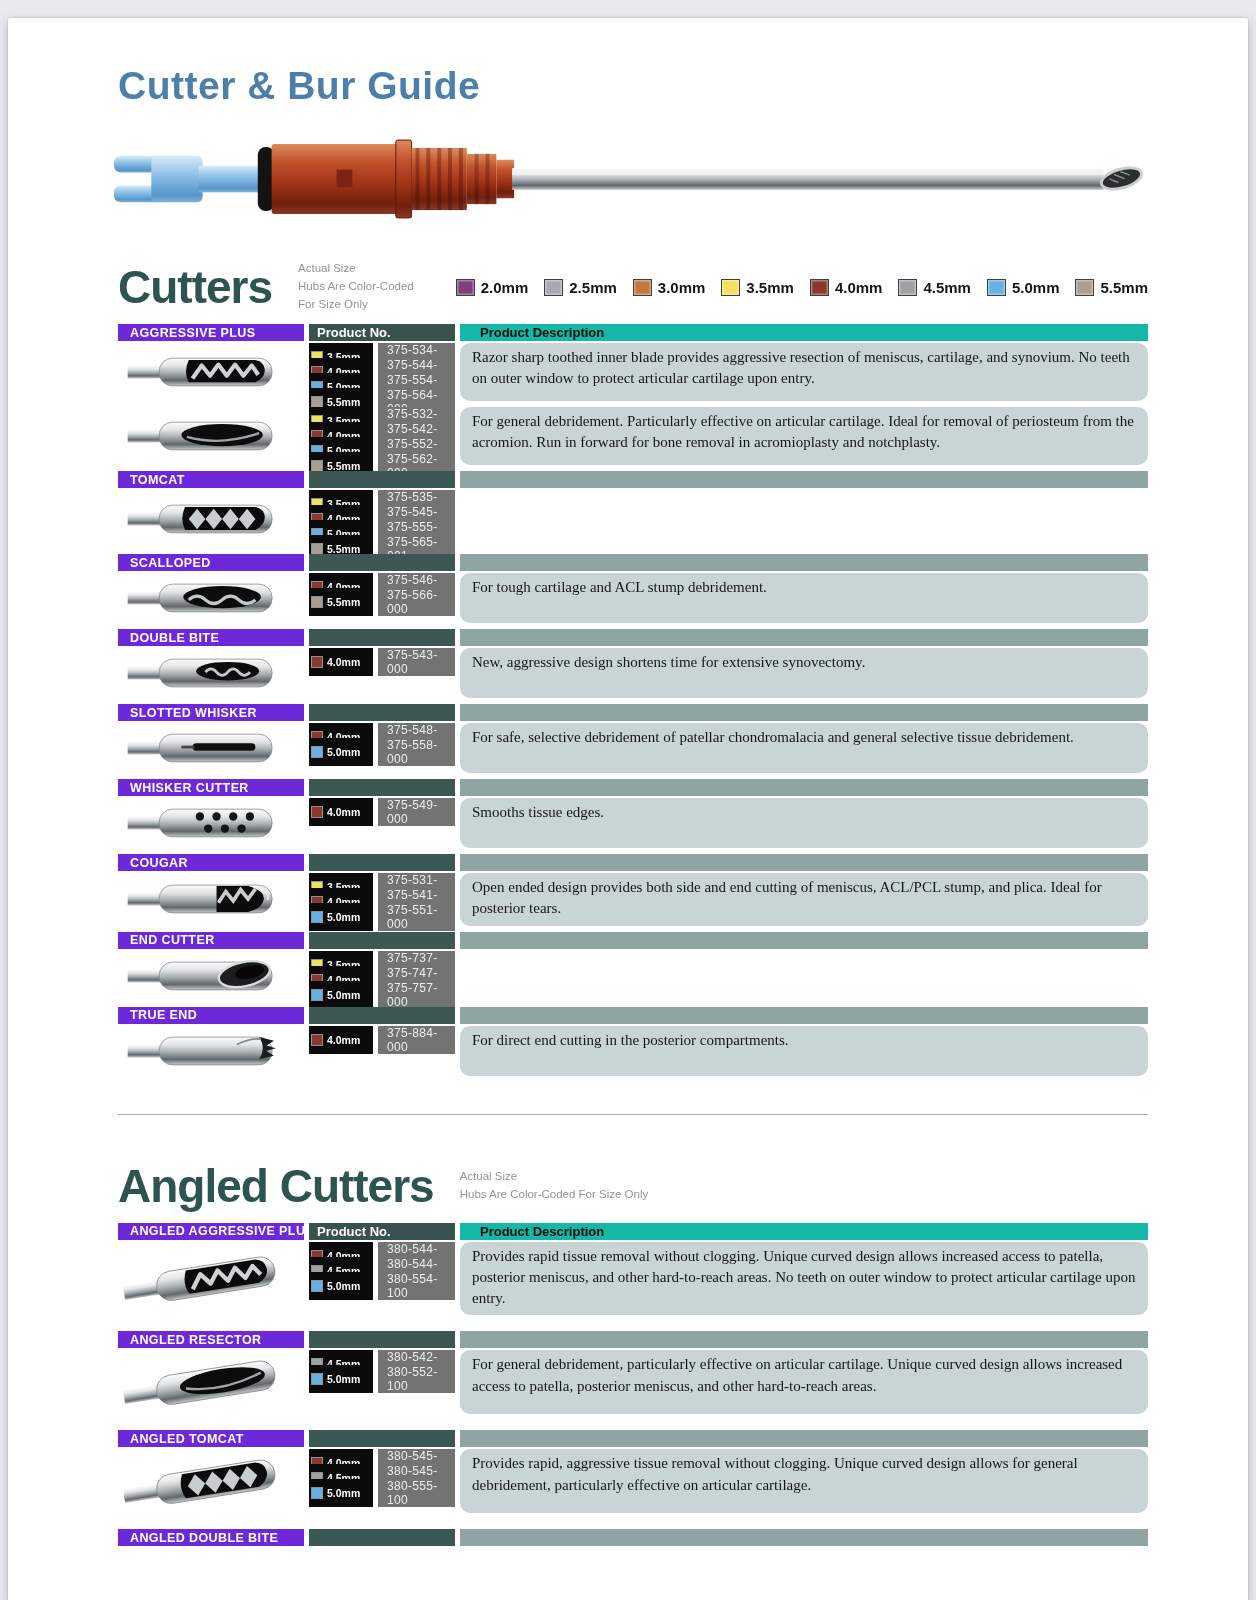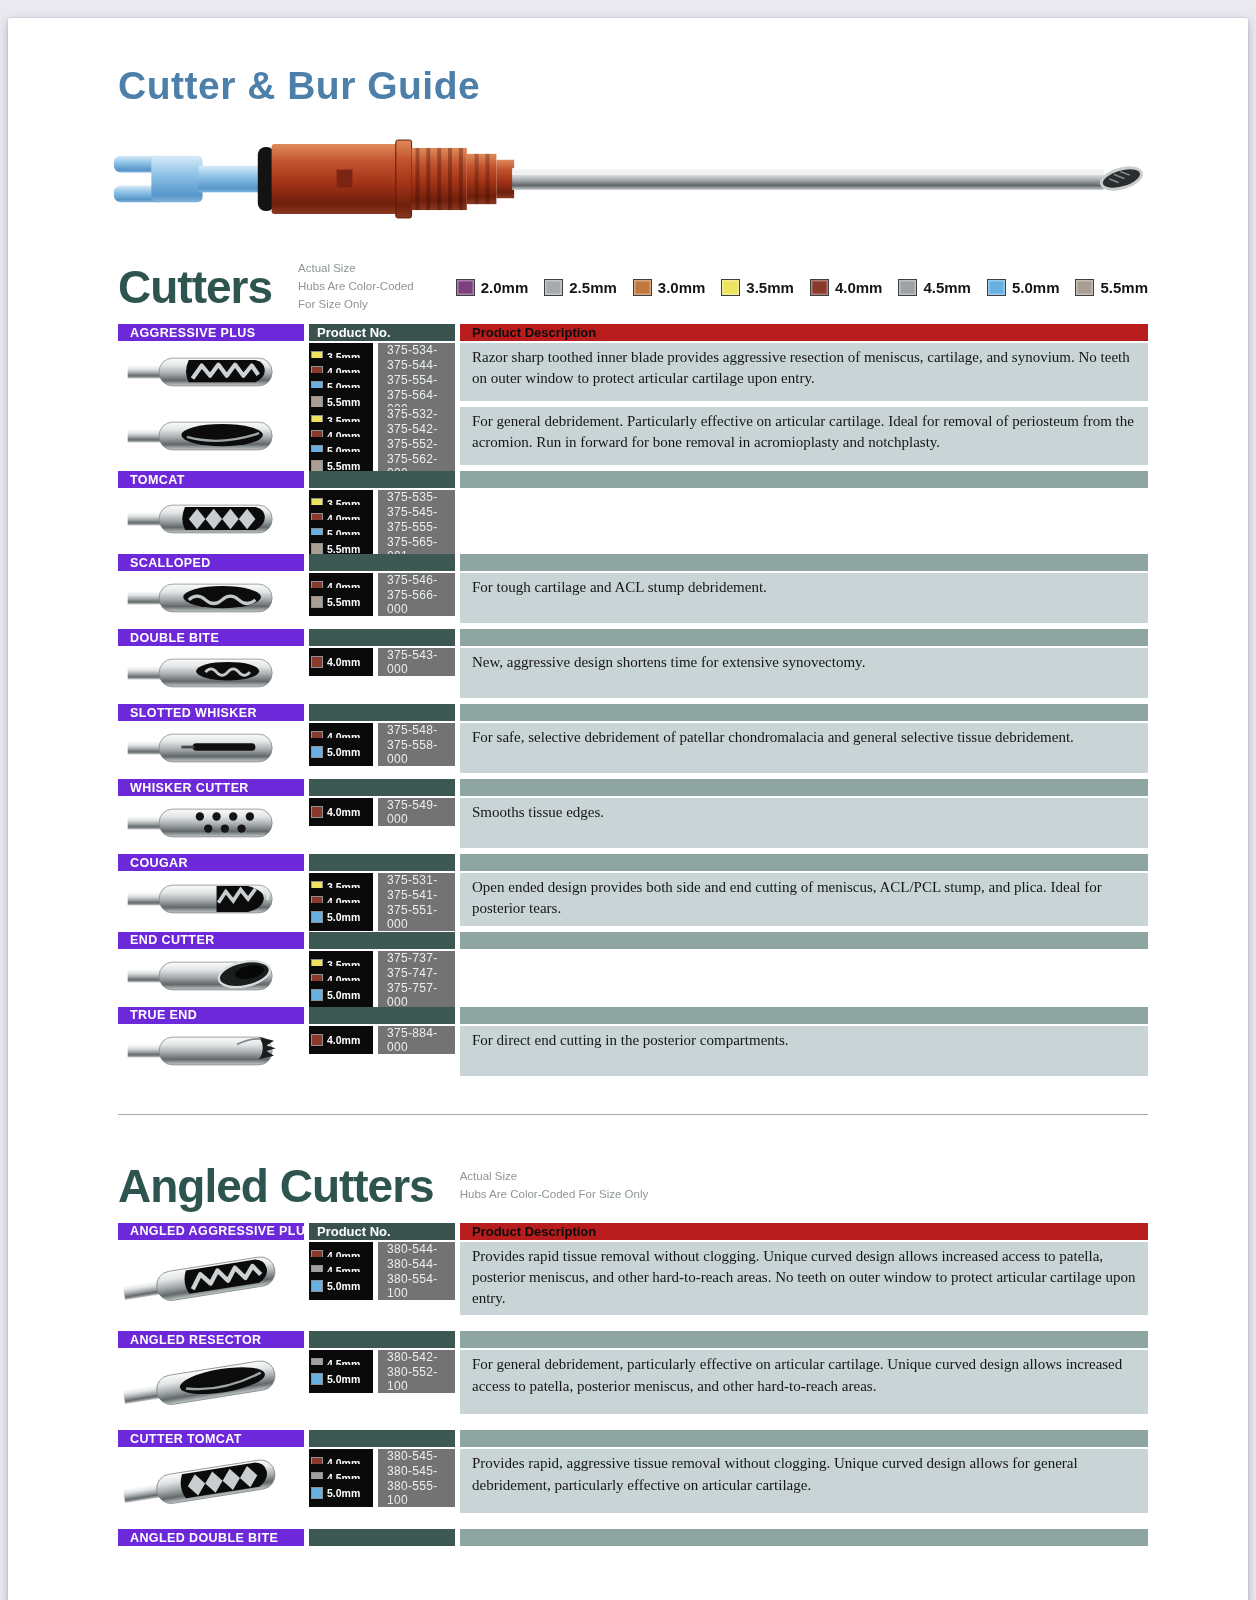--- a/index.html
+++ b/index.html
@@ -33,35 +33,35 @@
   .product { margin-bottom:6px; }
   .product.angled { margin-bottom:16px; }
   .band-row, .content-row { display:grid; grid-template-columns:186px 146px 1fr; column-gap:5px; }
   .band-row { height:17px; margin-bottom:2px; }
   .name-band { background:#6d28d9; color:#ffffff; font-weight:bold; font-size:12.5px;
                display:flex; align-items:center; padding-left:12px; letter-spacing:.4px; white-space:nowrap; }
   .no-band { background:#3d5753; }
   .desc-band { background:#8fa5a2; }
   .no-band.hdr { background:#3a524e; color:#ffffff; font-weight:bold; font-size:13px;
                  display:flex; align-items:center; padding-left:8px; }
-  .desc-band.hdr { background:#b91c1c; color:#0c0c0c; font-weight:bold; font-size:13px;
-                   display:flex; align-items:center; padding-left:12px; }
+  .desc-band.hdr { background:#14b8a6; color:#0c0c0c; font-weight:bold; font-size:13px;
+                   display:flex; align-items:center; padding-left:20px; }
 
   .content-row { min-height:44px; }
   .product.angled .content-row { min-height:64px; }
   .product-image { display:flex; align-items:center; justify-content:center; overflow:hidden; }
   .sizes { display:flex; flex-direction:column; gap:2px; }
   .size-row { display:grid; grid-template-columns:64px 77px; column-gap:5px; height:13px; }
   .size-cell { background:#0a0a0a; display:flex; align-items:center; padding-left:2px; }
   .swatch { width:10px; height:10px; border:1px solid #8d9193; display:inline-block; flex:none; }
   .size-label { color:#ffffff; font-size:10.5px; font-weight:bold; margin-left:4px; }
   .pn-cell { background:#737373; color:#e9efee; font-size:12px; display:flex; align-items:center;
              padding-left:9px; letter-spacing:.3px; }
   .description { background:#c9d4d7; font-family:"Liberation Serif", serif; font-size:15px;
-                 color:#161616; line-height:1.42; padding:4px 12px 6px; }
+                 color:#161616; line-height:1.42; padding:4px 12px 6px;border-radius:10px; }
 
   .hiddensvg { position:absolute; width:0; height:0; overflow:hidden; }
 </style>
 </head>
 <body>
 
 <svg class="hiddensvg" aria-hidden="true">
   <defs>
     <linearGradient id="g-metal" x1="0" y1="0" x2="0" y2="1">
       <stop offset="0" stop-color="#fbfbfb"></stop>
@@ -641,21 +641,21 @@
       <span class="size-label">5.0mm</span>
     </div>
     <div class="pn-cell">380-552-100</div>
   </div>
                 </div>
       <div class="description">For general debridement, particularly effective on articular cartilage. Unique curved design allows increased access to patella, posterior meniscus, and other hard-to-reach areas.</div>
     </div>
   </div>
             <div class="product angled">
     <div class="band-row">
-      <div class="name-band">CUTTER TOMCAT</div>
+      <div class="name-band">ANGLED TOMCAT</div>
       <div class="no-band"></div>
       <div class="desc-band"></div>
     </div>
     <div class="content-row">
       <div class="product-image">
                   <svg viewBox="0 0 180 58" width="176" height="57">
                     <g transform="translate(0,3) rotate(-9 90 27)">
                       <rect x="0" y="20" width="50" height="14" fill="url(#g-metal)"></rect>
                       <rect x="34" y="12" width="122" height="30" rx="14.5" fill="url(#g-metal)" stroke="#7e8486" stroke-width="0.8"></rect>
                       <path d="M62 14 Q56 27 62 39 L138 39 Q149 33 148 24 Q147 16 138 14 Z" fill="#0b0b0b"></path>

